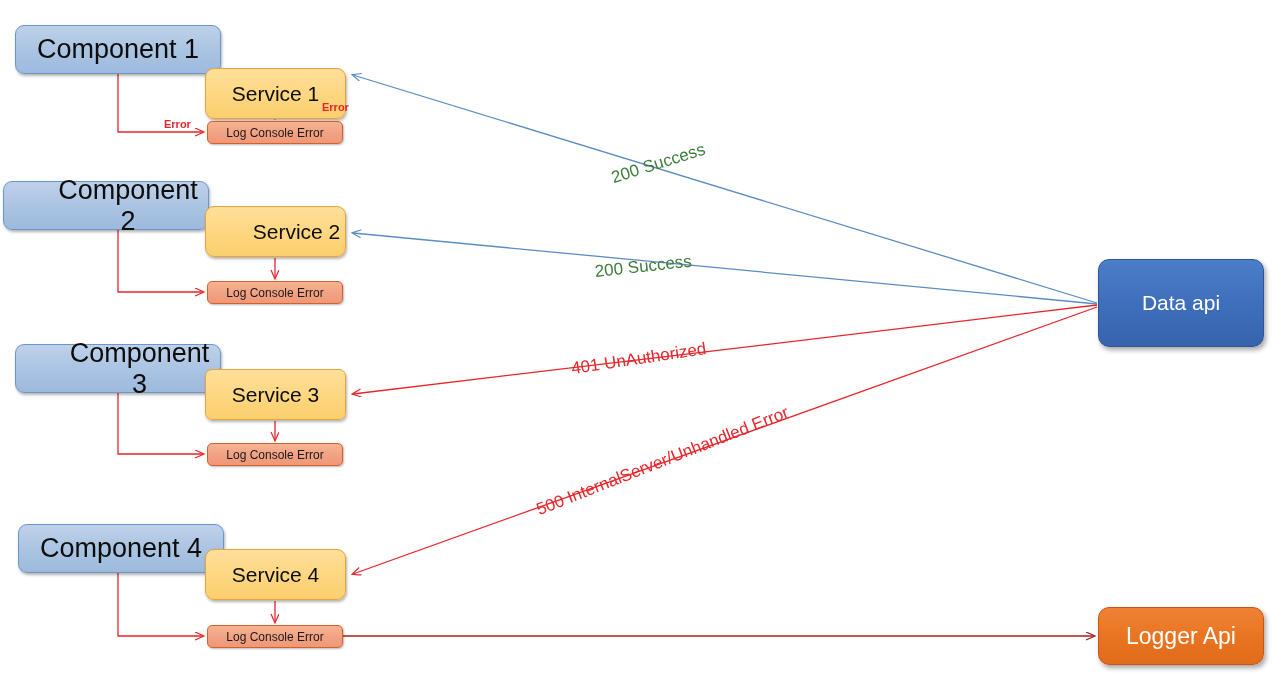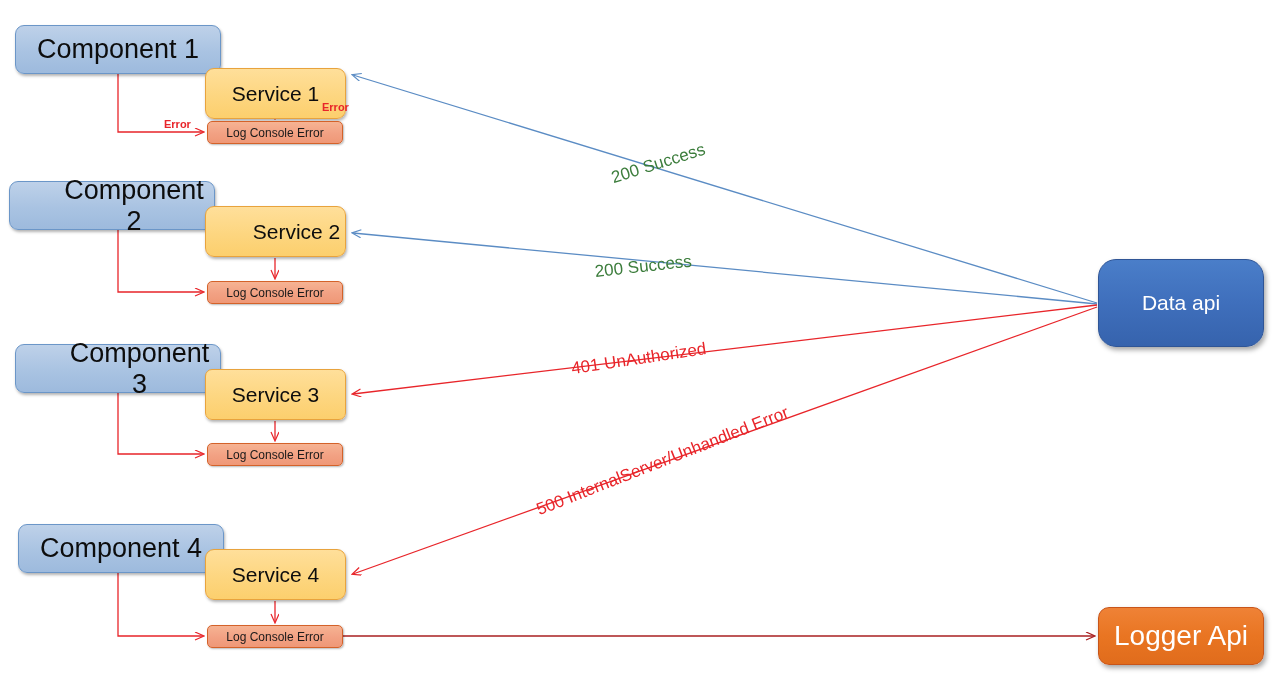--- a/index.html
+++ b/index.html
@@ -62,36 +62,36 @@
     background: linear-gradient(to bottom, #f6b393 0%, #f2a183 55%, #ef9877 100%);
     color: #1a1a1a;
     font-size: 12px;
     box-shadow: 1px 1px 2px rgba(0,0,0,0.28);
     z-index: 6;
   }
   
   .dataapi {
     width: 166px;
     height: 88px;
-    border-radius: 18px;
+    border-radius: 11px;
     border: 1px solid #2f5596;
     background: linear-gradient(to bottom, #4a7ec9 0%, #3f6fbc 50%, #3663ad 100%);
     color: #ffffff;
     font-size: 21px;
     box-shadow: 2px 3px 5px rgba(0,0,0,0.35);
   }
   
   .loggerapi {
     width: 166px;
     height: 58px;
     border-radius: 11px;
     border: 1px solid #c8551a;
     background: linear-gradient(to bottom, #ef8236 0%, #e97522 50%, #e06c1c 100%);
     color: #ffffff;
-    font-size: 28px;
+    font-size: 23px;
     box-shadow: 2px 3px 5px rgba(0,0,0,0.35);
   }
   .edge-label {
     position: absolute;
     white-space: nowrap;
     font-size: 17px;
     transform-origin: left bottom;
     z-index: 4;
   }
   .edge-label.success { color: #3c7d3c; }
@@ -137,21 +137,21 @@
   <path d="M118,230 L118,292 L203,292" fill="none" stroke="#e8252a" stroke-width="1.3" marker-end="url(#arrow-red)"></path>
   <path d="M118,393 L118,454 L203,454" fill="none" stroke="#e8252a" stroke-width="1.3" marker-end="url(#arrow-red)"></path>
   <path d="M118,573 L118,636 L203,636" fill="none" stroke="#e8252a" stroke-width="1.3" marker-end="url(#arrow-red)"></path>
 
   <path d="M343,636 L1094,636" fill="none" stroke="#a81f20" stroke-width="1.5" marker-end="url(#arrow-dred)"></path>
 </svg>
 
 <div class="node component" style="left:15px; top:25px;">
   <span>Component 1</span>
 </div>
-<div class="node component" style="left:9px; top:181px;padding-left:44px;">
+<div class="node component" style="left:3px; top:181px;padding-left:44px;">
   <span>Component 2</span>
 </div>
 <div class="node component" style="left:15px; top:344px;padding-left:43px;">
   <span>Component 3</span>
 </div>
 <div class="node component" style="left:18px; top:524px;">
   <span>Component 4</span>
 </div>
 
 <div class="node service" style="left:205px; top:68px;">

